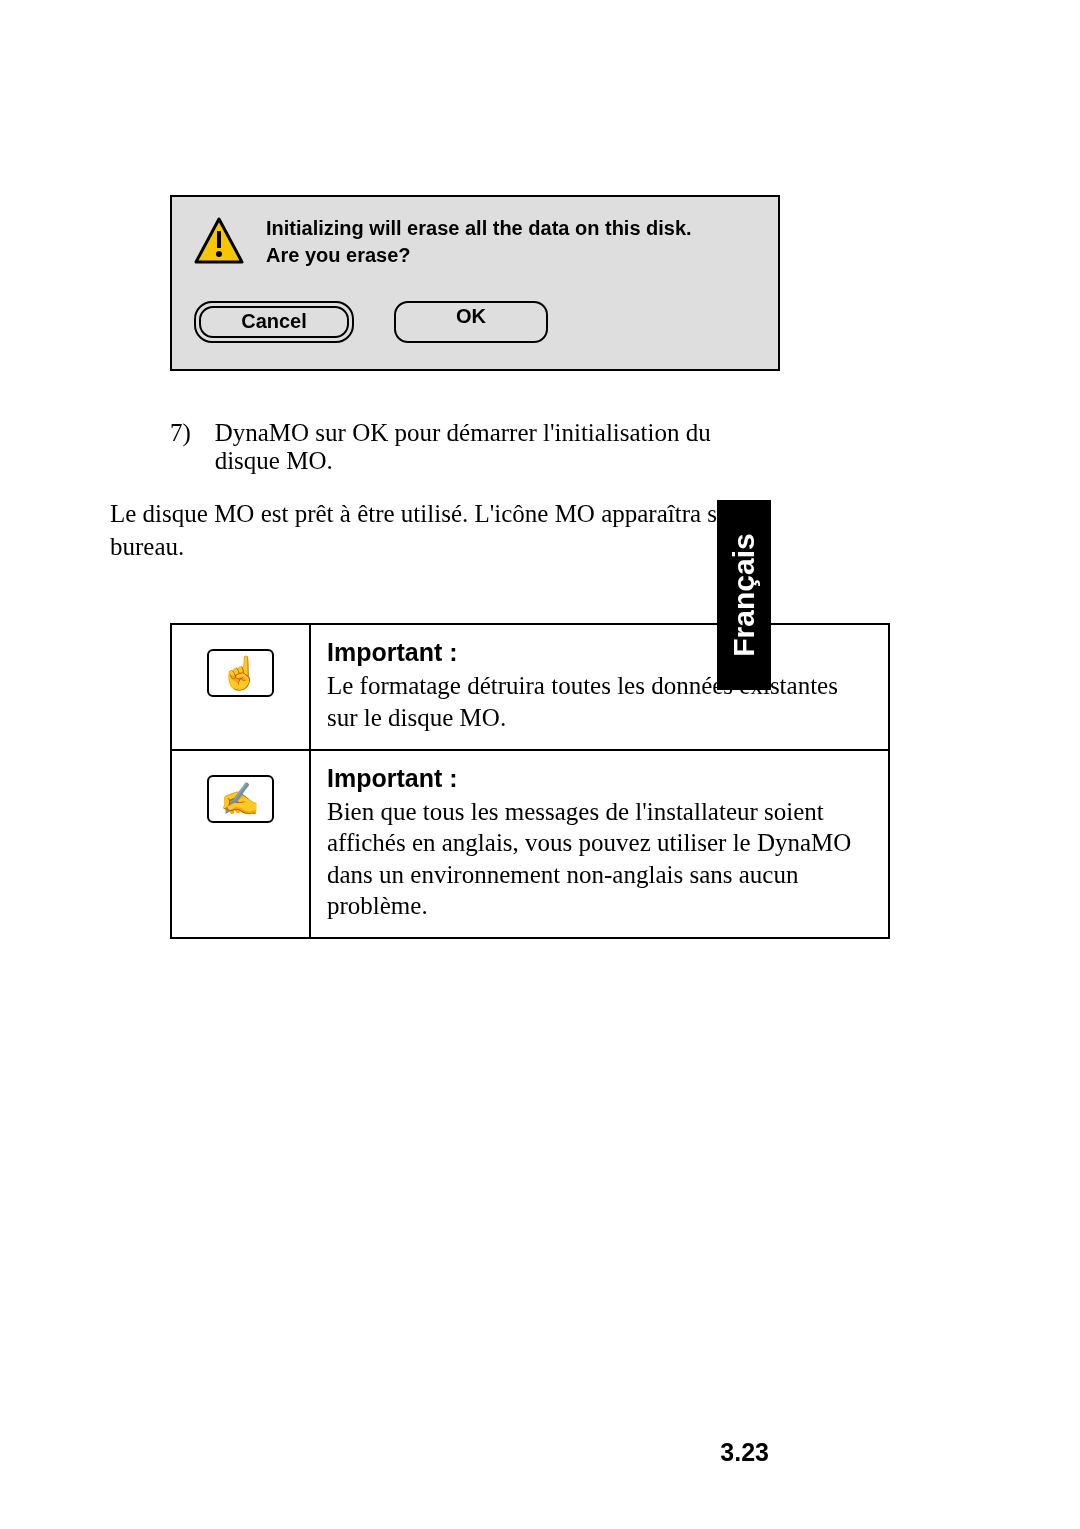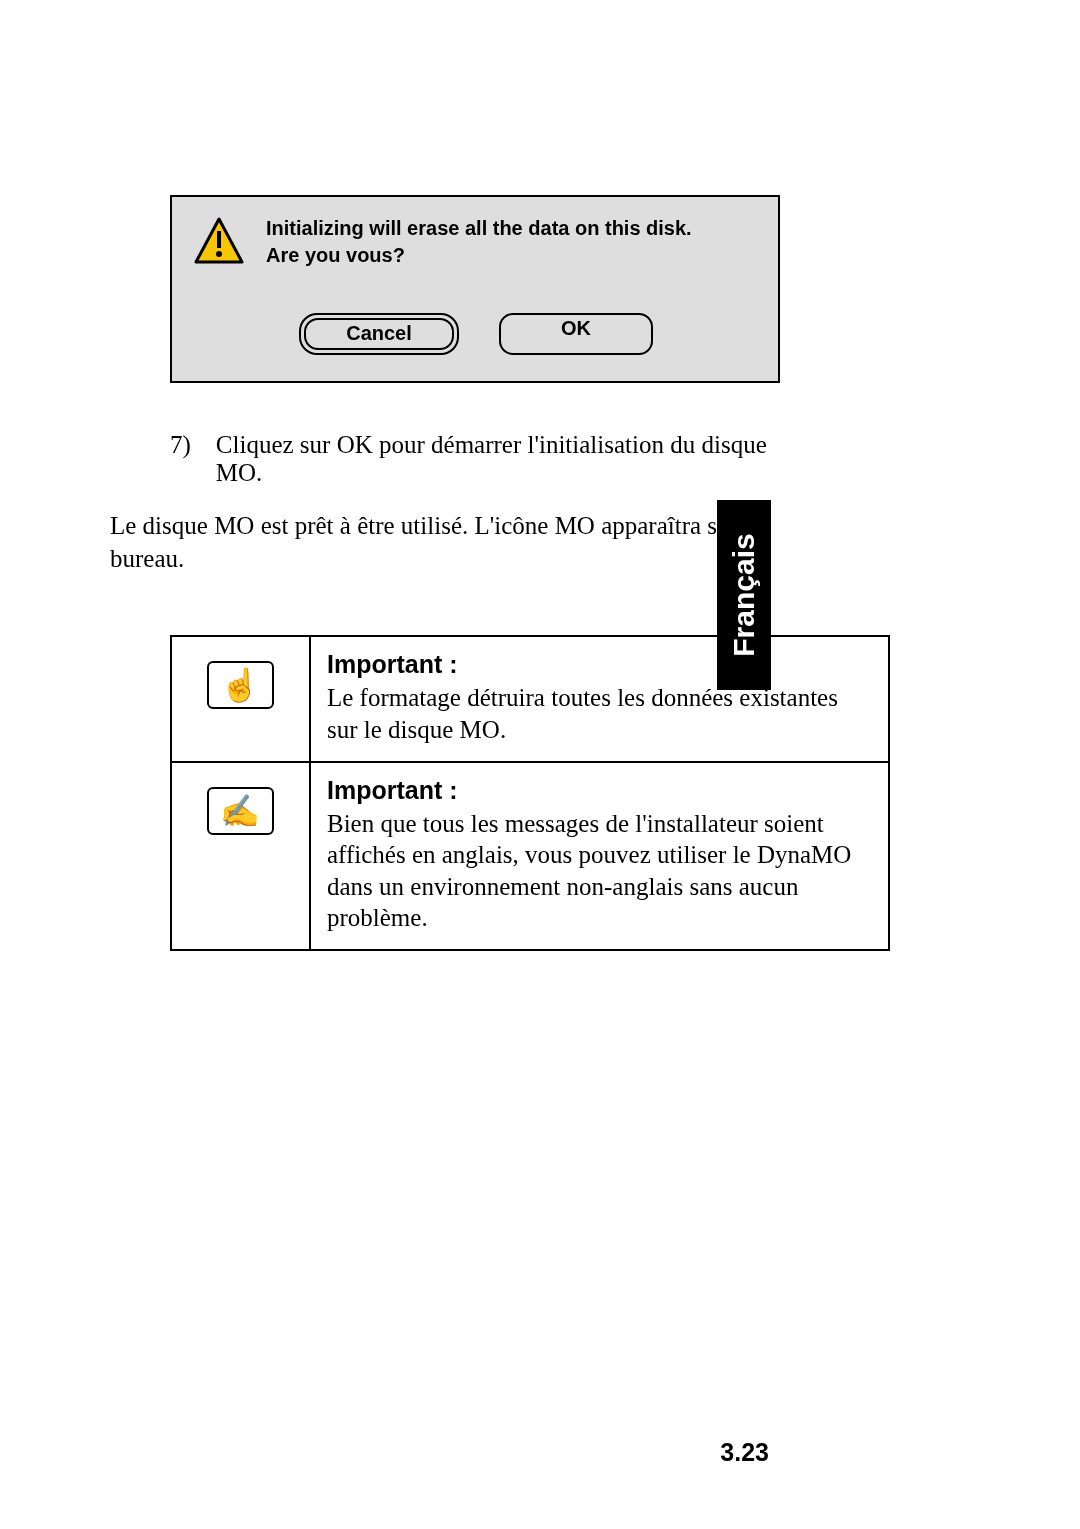--- a/index.html
+++ b/index.html
@@ -39,23 +39,23 @@
     margin-top: 2px;
   }
   .dialog-text {
     font-family: Verdana, Geneva, Arial, sans-serif;
     font-weight: bold;
     font-size: 20px;
     line-height: 1.35;
     color: #000;
   }
   .dialog-buttons {
-    margin-top: 44px;
-    display: flex;
-    justify-content: center;
+    margin-top: 32px;
+    display: flex;
+    justify-content: flex-start;
     gap: 40px;
     padding-bottom: 4px;
   }
   .btn {
     font-family: Verdana, Geneva, Arial, sans-serif;
     font-weight: bold;
     font-size: 20px;
     text-align: center;
     padding: 2px 0 3px 0;
     width: 150px;
@@ -164,34 +164,34 @@
 
   <div class="dialog">
     <div class="dialog-top">
       <svg class="warn-icon" viewBox="0 0 50 48">
         <polygon points="25,2 48,45 2,45" fill="#f7c600" stroke="#000" stroke-width="3" stroke-linejoin="round"></polygon>
         <rect x="23" y="14" width="4" height="17" fill="#000"></rect>
         <circle cx="25" cy="37" r="3" fill="#000"></circle>
       </svg>
       <div class="dialog-text">
         <div>Initializing will erase all the data on this disk.</div>
-        <div>Are you vous?</div>
+        <div>Are you erase?</div>
       </div>
     </div>
     <div class="dialog-buttons">
       <div class="btn-outline">
         <div class="btn">Cancel</div>
       </div>
       <div class="btn">OK</div>
     </div>
   </div>
 
   <div class="step-line">
     <span class="num">7)</span>
-    <span>Cliquez sur OK pour démarrer l'initialisation du disque MO.</span>
+    <span>DynaMO sur OK pour démarrer l'initialisation du disque MO.</span>
   </div>
 
   <div class="body-line">Le disque MO est prêt à être utilisé. L'icône MO apparaîtra sur le bureau.</div>
 
   <table class="callout-table">
     <tbody>
         <tr>
       <td class="icon-cell">
         <span class="icon-box">☝</span>
       </td>

